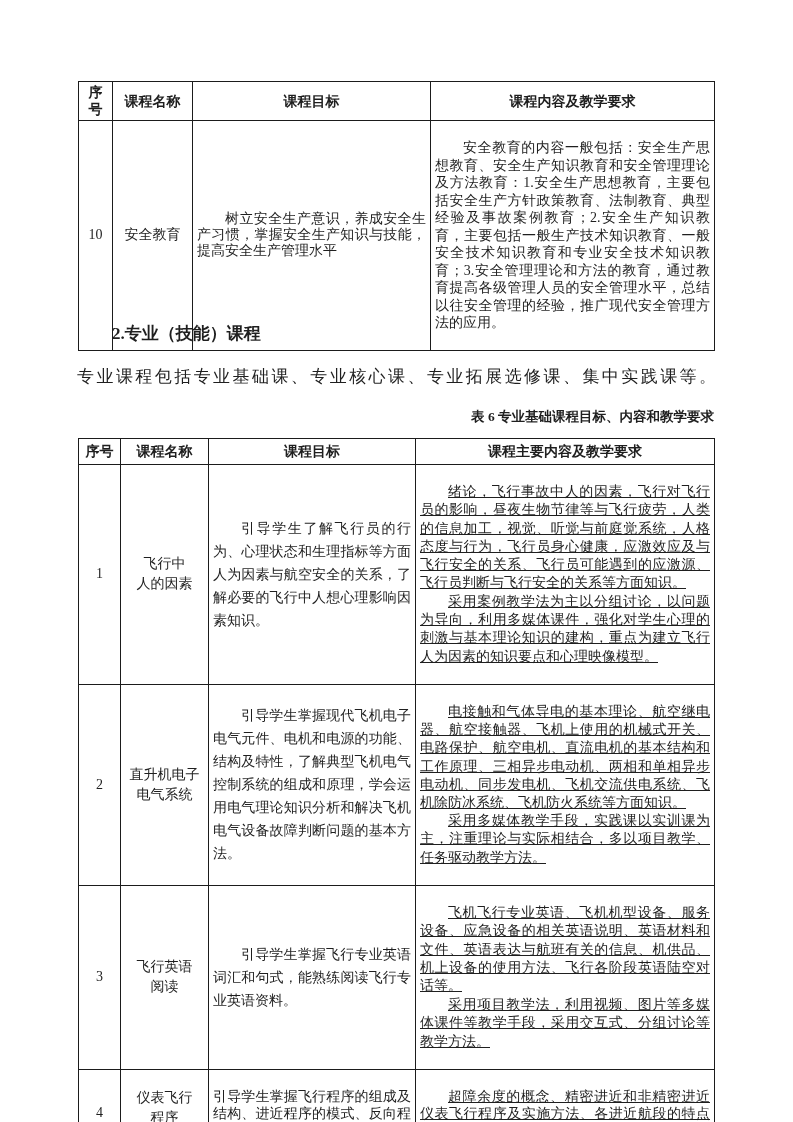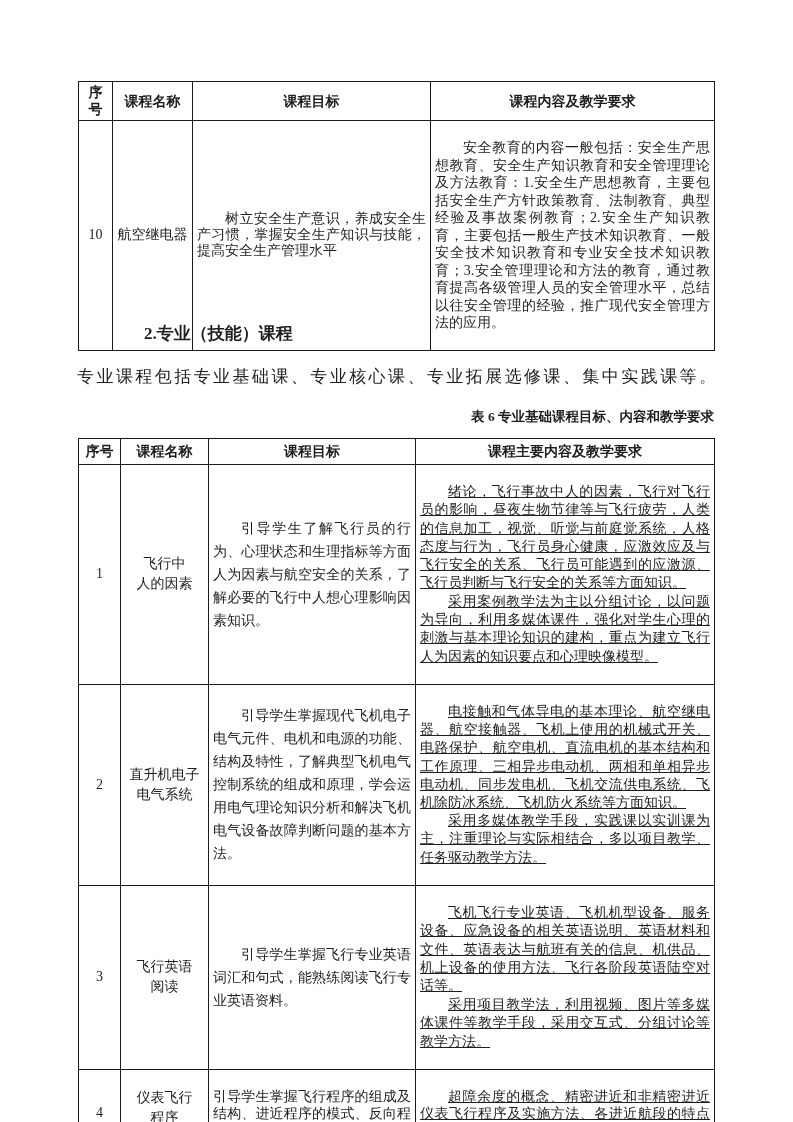--- a/index.html
+++ b/index.html
@@ -43,21 +43,20 @@
   .r4 td { vertical-align: top; }
   .r4 .c-no { vertical-align: middle; }
   .r4 .clip { height: 49px; overflow: hidden; }
   .r4 .c-goal p, .r4 .c-content p { line-height: 17px; }
   .section-heading {
     position: absolute;
     top: 322px;
     left: 112px;
     font-size: 17px;
     font-weight: bold;
-    margin-left: 32px;
   }
   .body-paragraph {
     position: absolute;
     top: 365px;
     left: 77px;
     width: 639px;
     font-size: 17px;
     line-height: 24px;
     text-align: justify;
     text-align-last: justify;
@@ -90,21 +89,21 @@
         <div>序</div>
         <div>号</div>
       </th>
       <th>课程名称</th>
       <th>课程目标</th>
       <th>课程内容及教学要求</th>
     </tr>
     <tr style="height:175px">
       <td class="c-no">10</td>
       <td class="c-name">
-        <div>航空继电器</div>
+        <div>安全教育</div>
       </td>
       <td class="c-goal">
         <p class="indent">树立安全生产意识，养成安全生产习惯，掌握安全生产知识与技能，提高安全生产管理水平</p>
       </td>
       <td class="c-content">
         <p class="indent">安全教育的内容一般包括：安全生产思想教育、安全生产知识教育和安全管理理论及方法教育：1.安全生产思想教育，主要包括安全生产方针政策教育、法制教育、典型经验及事故案例教育；2.安全生产知识教育，主要包括一般生产技术知识教育、一般安全技术知识教育和专业安全技术知识教育；3.安全管理理论和方法的教育，通过教育提高各级管理人员的安全管理水平，总结以往安全管理的经验，推广现代安全管理方法的应用。</p>
       </td>
     </tr>
   </tbody>
     </table>

